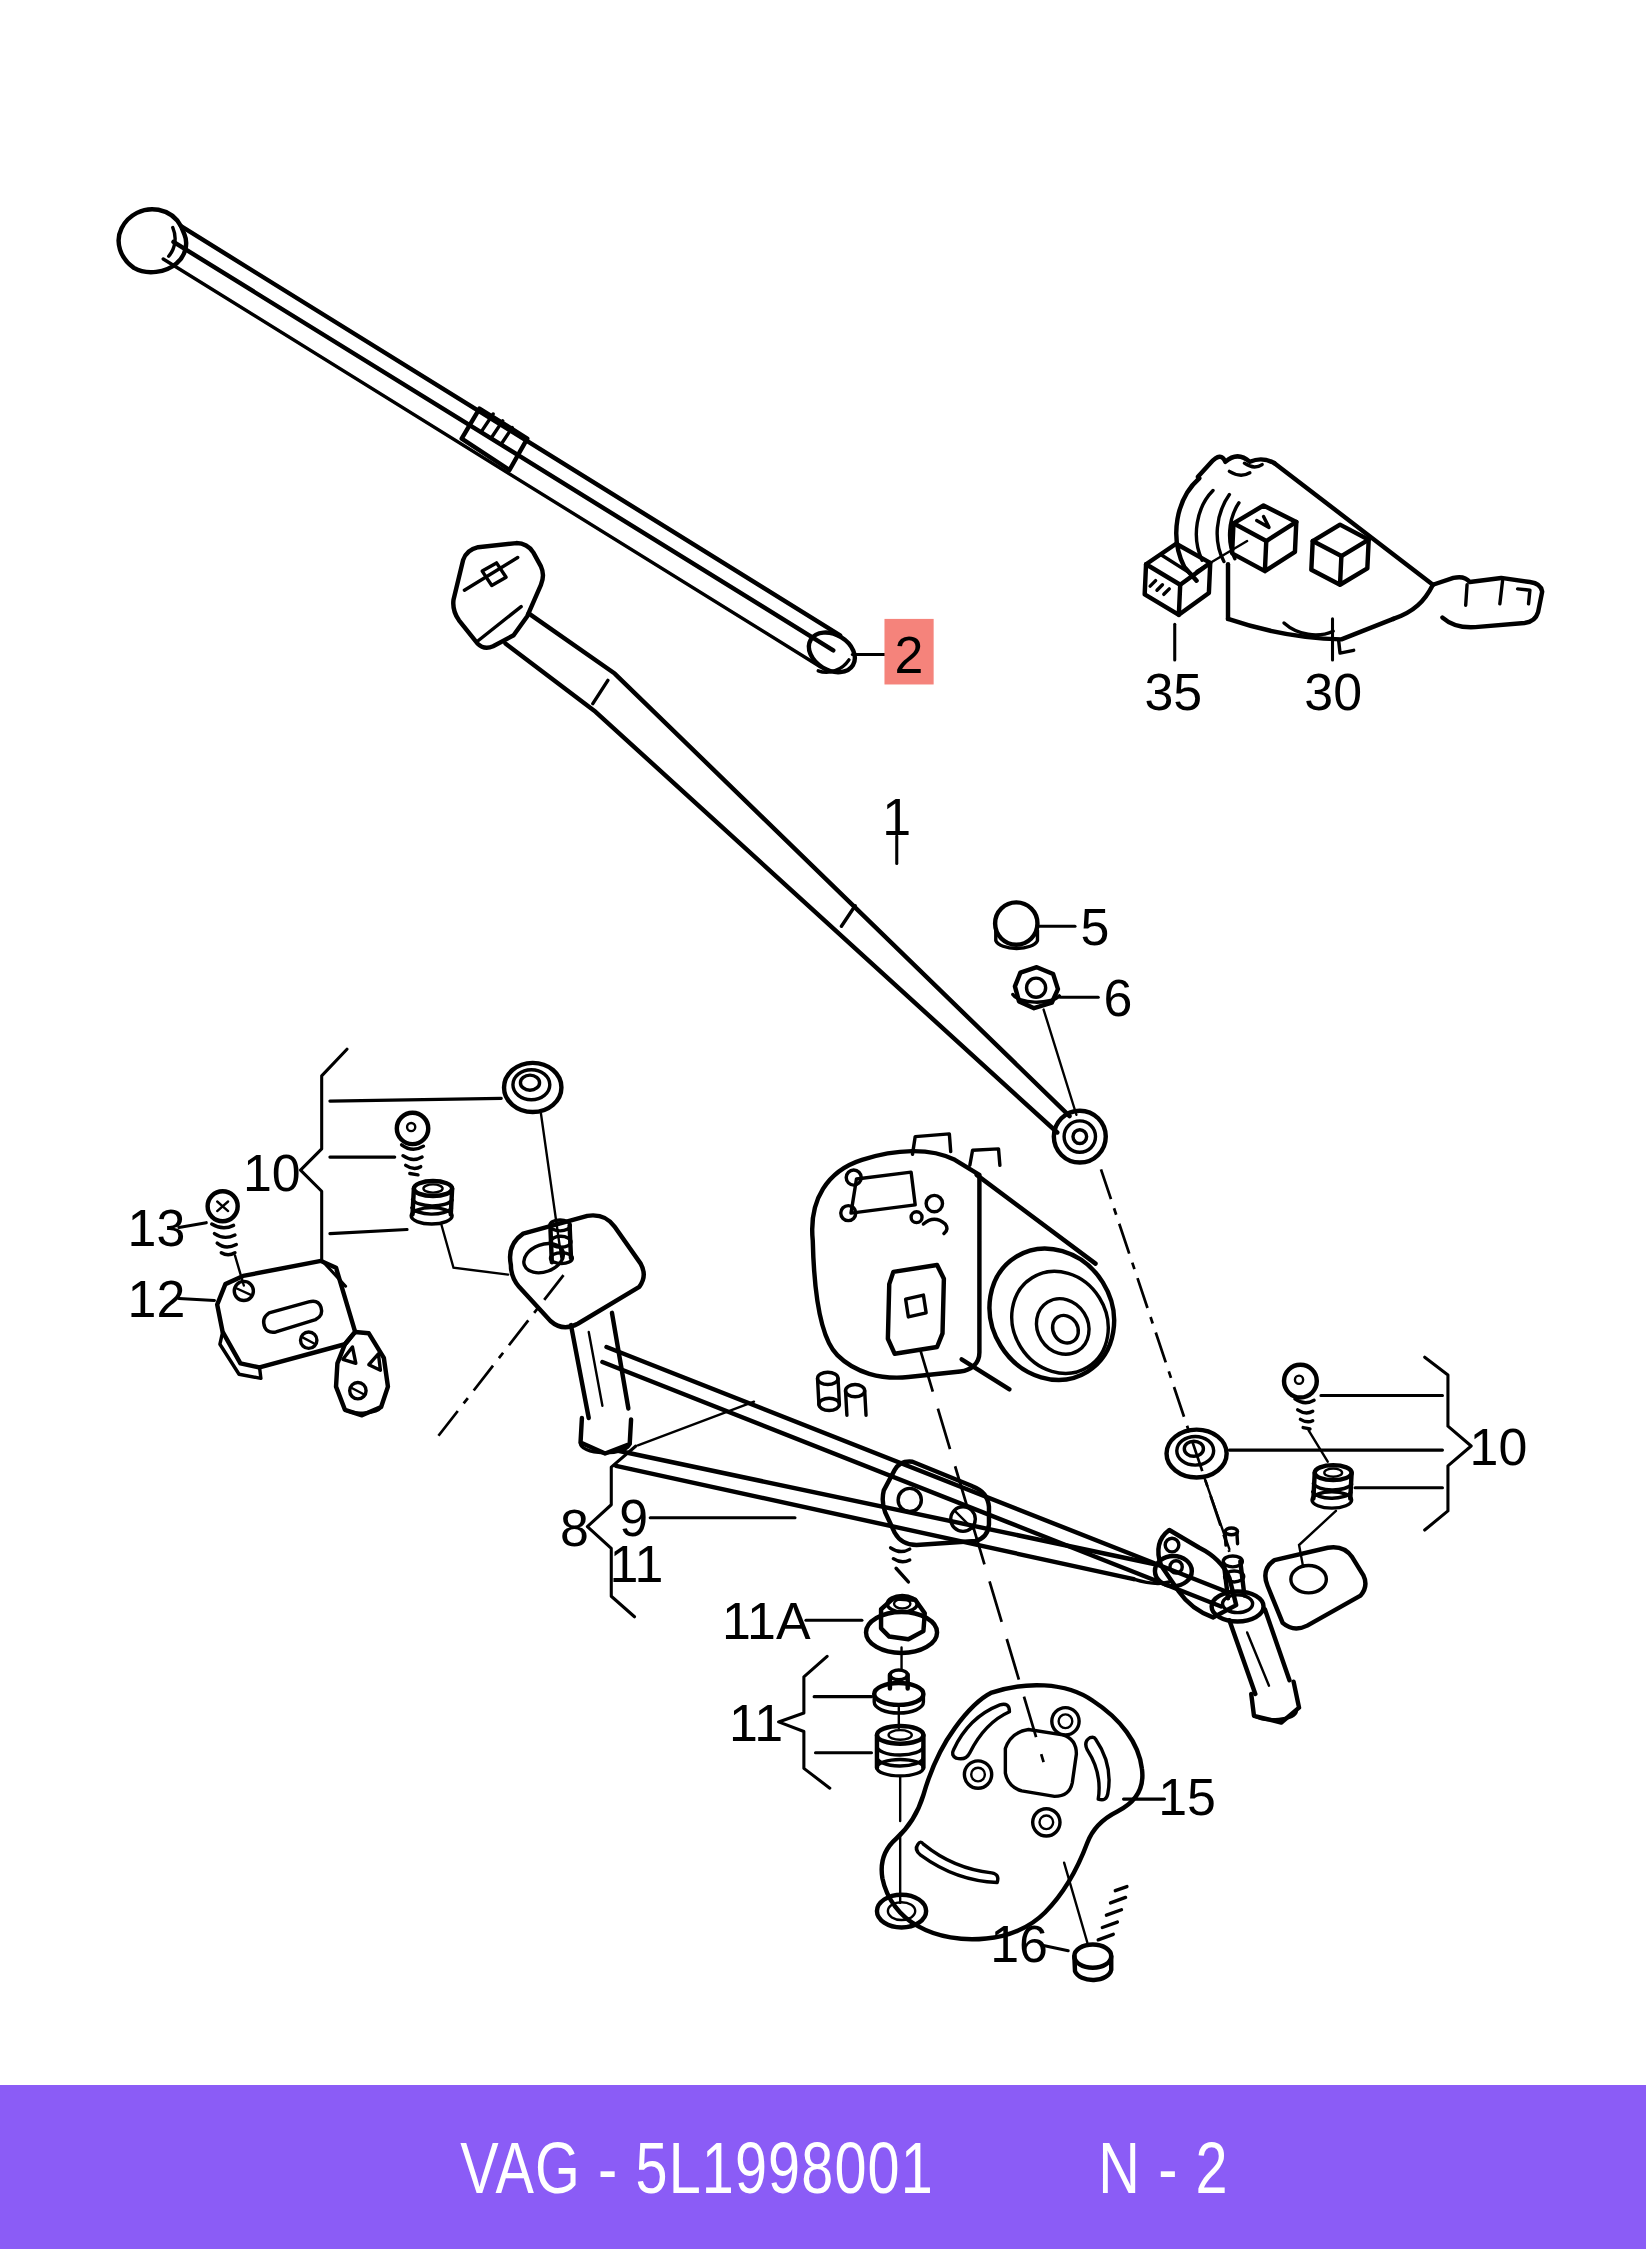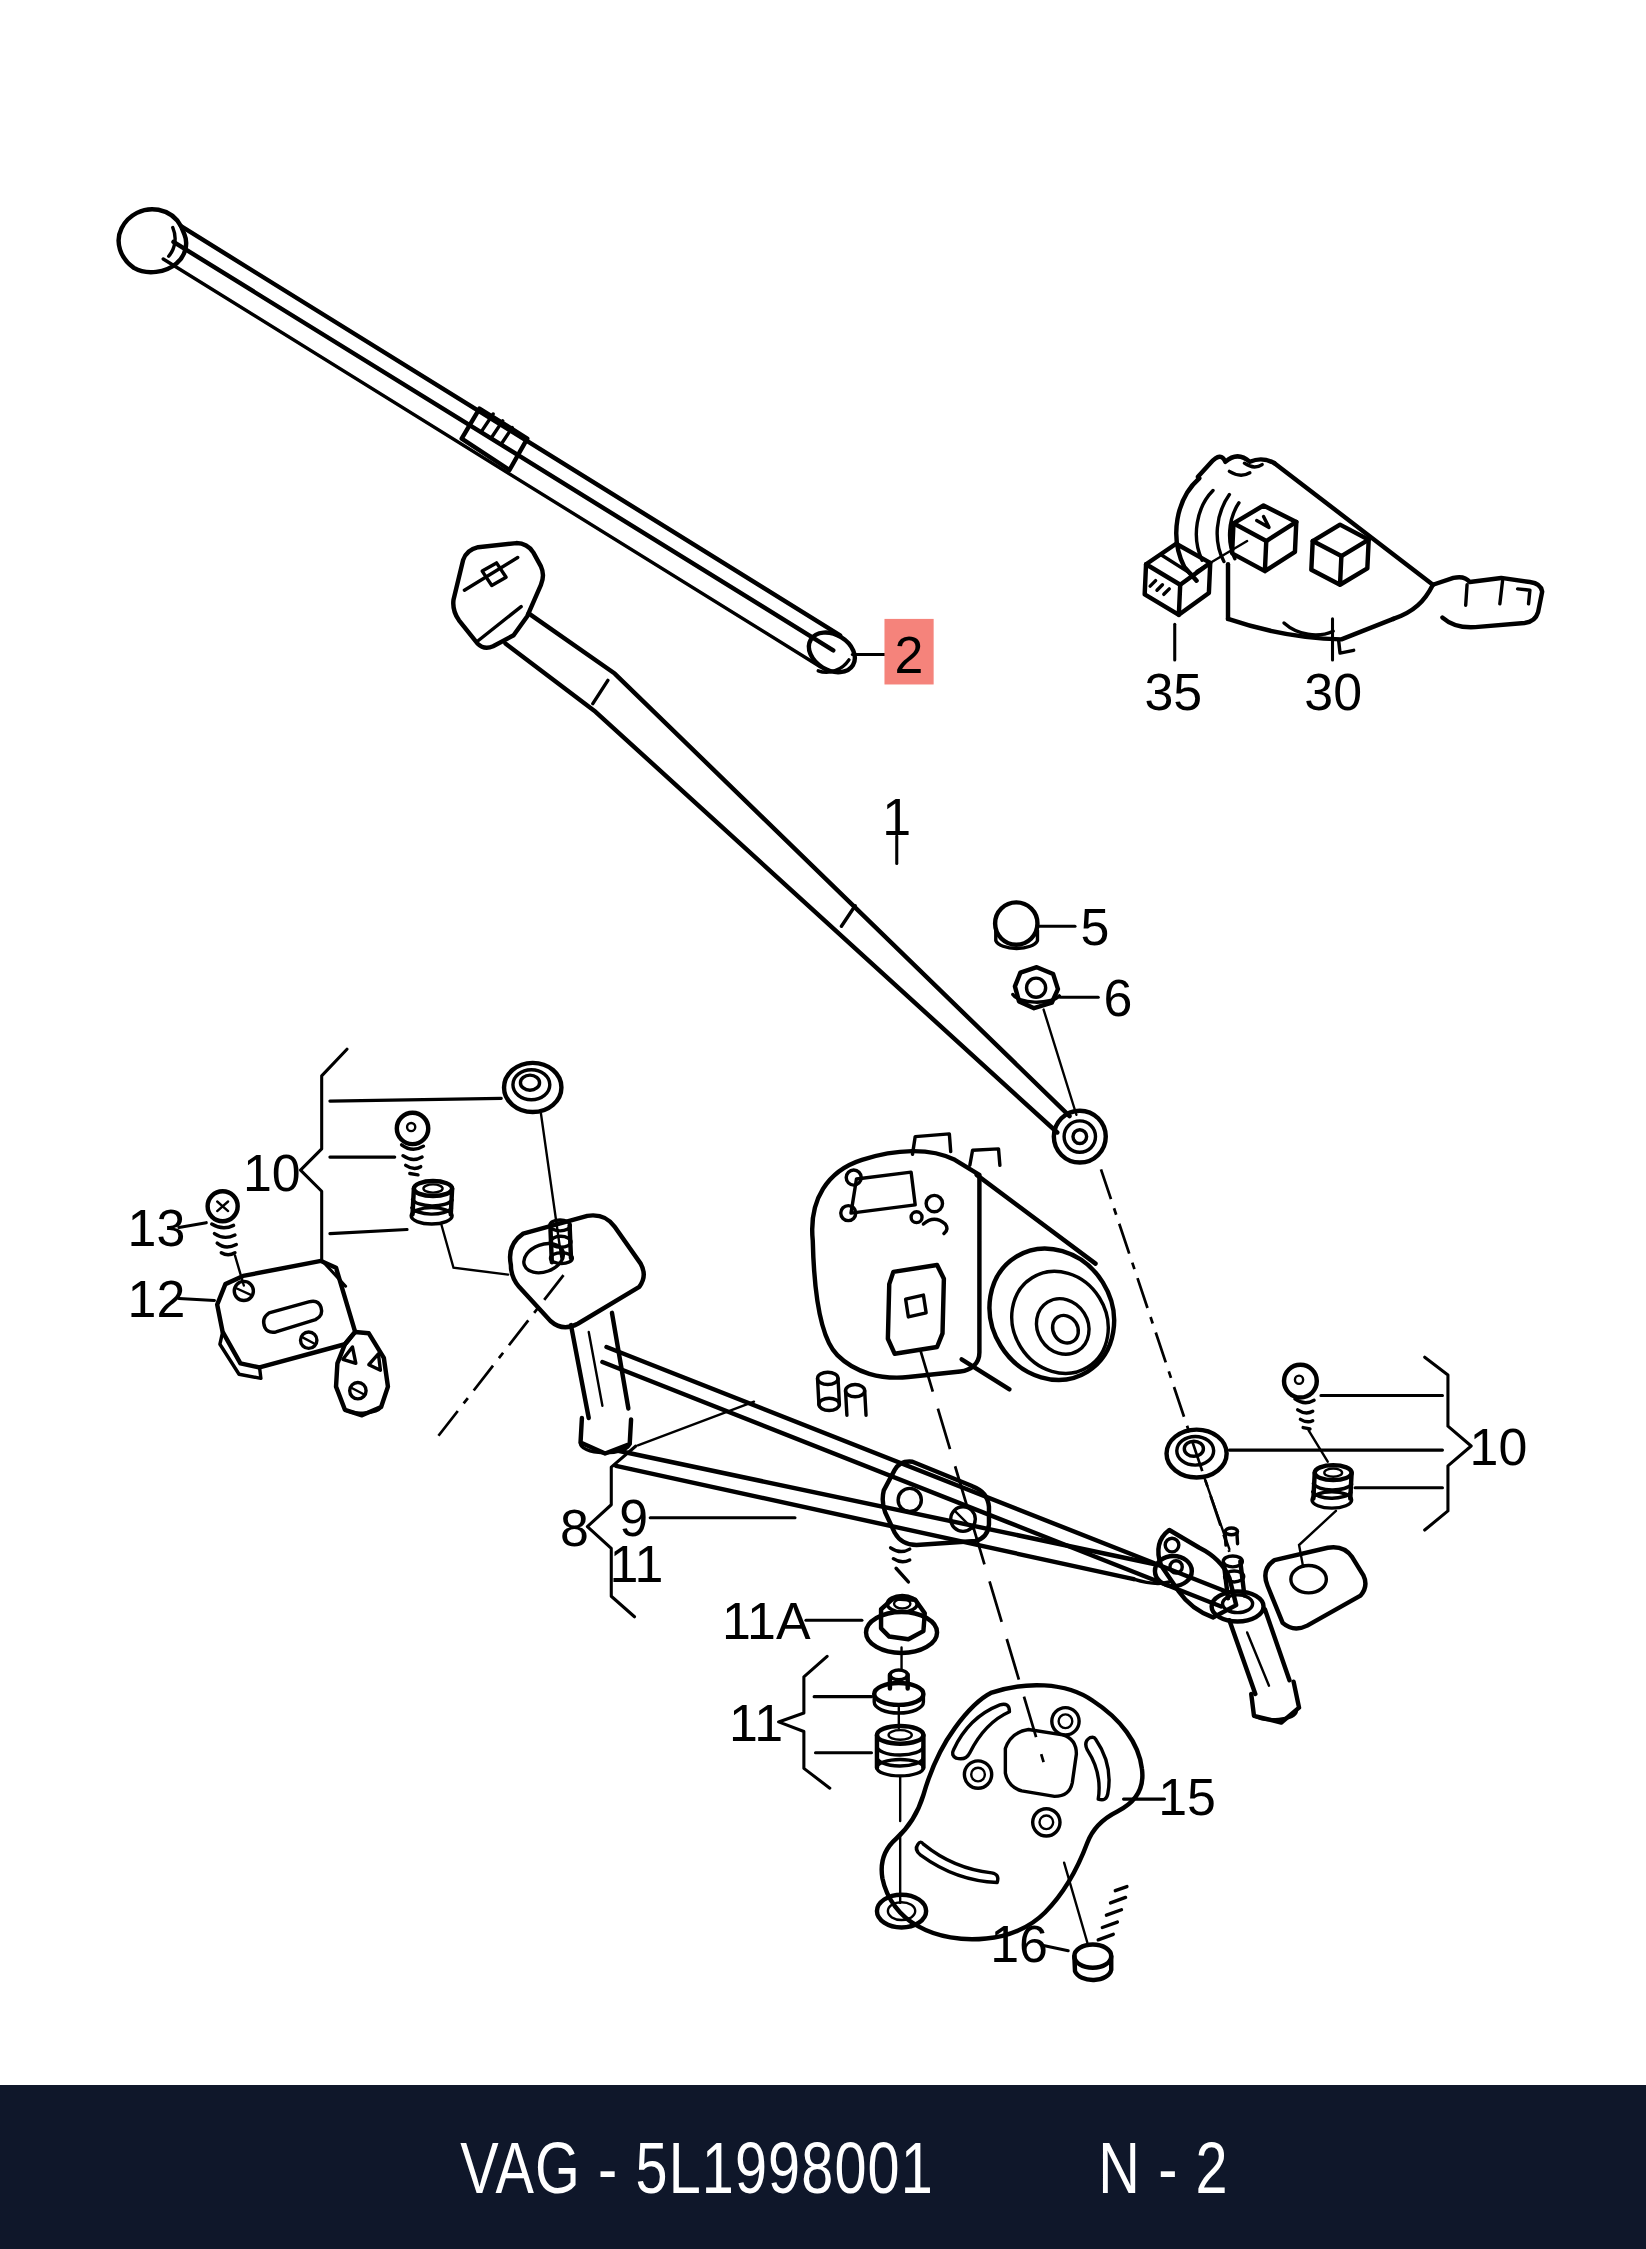--- a/index.html
+++ b/index.html
@@ -316,19 +316,19 @@
         <text x="928" y="2249" class="callout">9</text>
         <text x="932" y="2316" class="callout">11</text>
         <text x="1122" y="2399" class="callout">11A</text>
         <text x="2194" y="2145" class="callout">10</text>
         <text x="1107" y="2549" class="callout">11</text>
         <text x="1738" y="2657" class="callout">15</text>
         <text x="1492" y="2872" class="callout">16</text>
       </g>
 </svg>
 
-<div id="footer" style="background: #0f172a;">
+<div id="footer" style="background: #8b5cf6;">
   <span class="code" style="color: rgb(255, 255, 255);">VAG - 5L1998001</span>
   <span class="code" style="color: rgb(255, 255, 255);">N - 2</span>
 </div>
 
 </div>
 
 
 </body></html>

